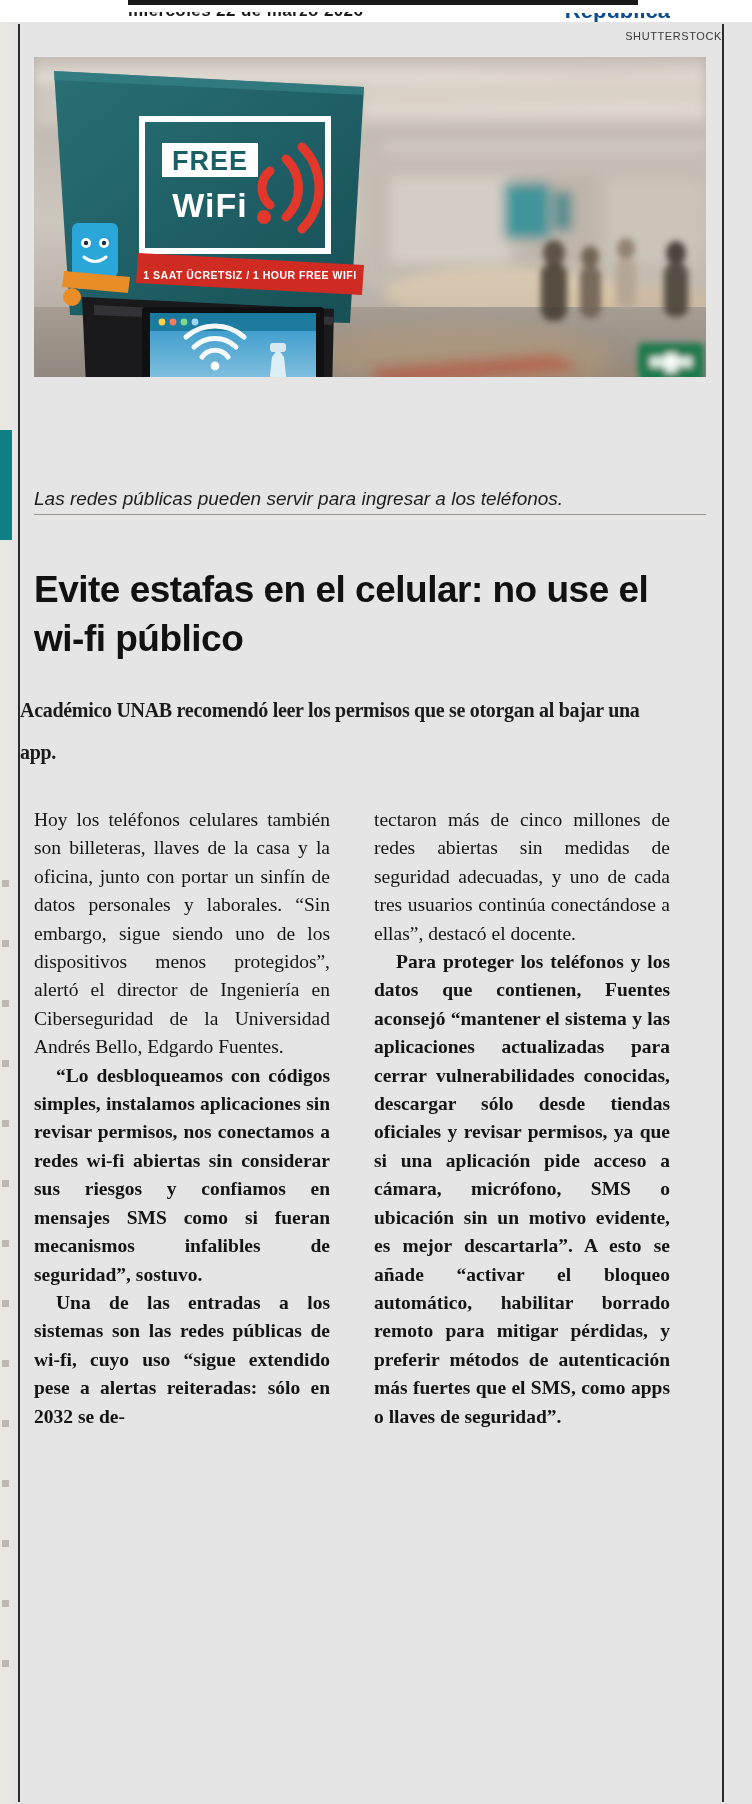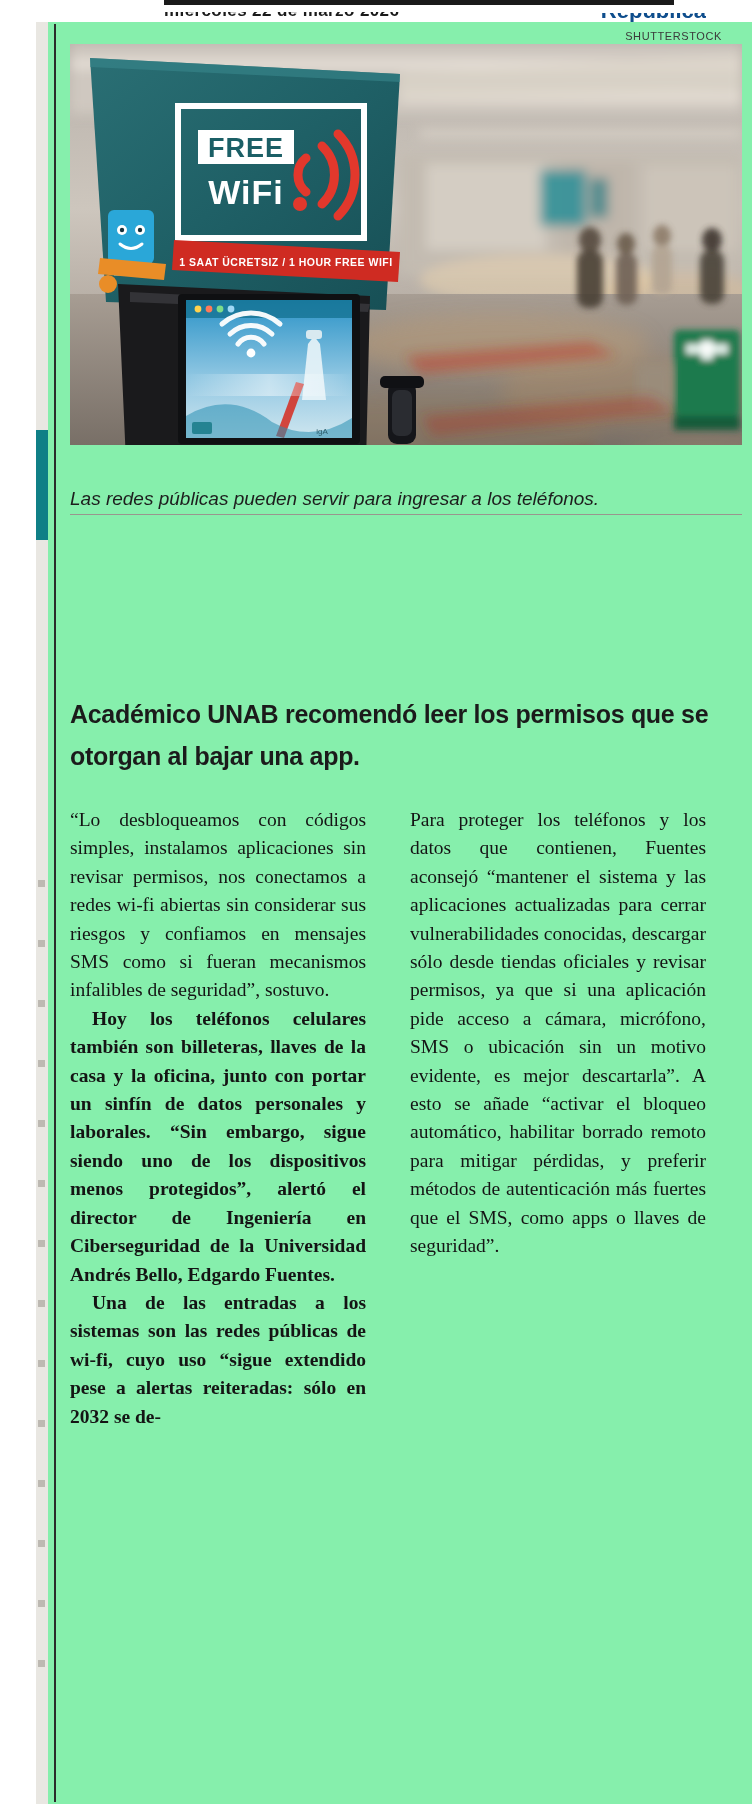--- a/index.html
+++ b/index.html
@@ -11,22 +11,21 @@
     width: 752px;
     height: 1804px;
     font-family: "Liberation Serif", serif;
     position: relative;
     overflow: hidden;
   }
 
   .page {
     position: absolute;
     inset: 0;
-    background: #86efac;
-    margin-left: 36px;
+    background: #e5e5e5;
   }
 
   
   .masthead {
     position: absolute;
     left: 0;
     top: 0;
     width: 752px;
     height: 22px;
     background: #ffffff;
@@ -131,23 +130,23 @@
     font-size: 11px;
     letter-spacing: 0.6px;
     color: #3a3a3a;
     text-align: right;
   }
 
   
   .photo {
     position: absolute;
     left: 34px;
-    top: 44px;
+    top: 57px;
     width: 672px;
-    height: 401px;
+    height: 320px;
     overflow: hidden;
     background: #cfc9c2;
   }
   .photo svg { display: block; }
 
   .photo-caption {
     position: absolute;
     left: 34px;
     top: 488px;
     width: 676px;
@@ -174,25 +173,25 @@
     width: 660px;
     font-family: "Liberation Sans", sans-serif;
     font-weight: bold;
     font-size: 37px;
     line-height: 49px;
     letter-spacing: -0.5px;
     color: #111111;
   }
   .subhead {
     position: absolute;
-    left: 34px;
+    left: 20px;
     top: 672px;
     width: 660px;
-    font-family: Liberation Sans, sans-serif;
-    font-size: 25px;
+    font-family: Liberation Serif, serif;
+    font-size: 20px;
     line-height: 42px;
     letter-spacing: -0.3px;
     color: #1b1b1b;
   }
 
   
   .body-cols {
     position: absolute;
     left: 34px;
     top: 806px;
@@ -438,29 +437,31 @@
         <rect x="150" y="464" width="110" height="9" rx="4" fill="#2a2c30"></rect>
       </g>
 
       <ellipse cx="200" cy="432" rx="120" ry="12" fill="#3c352e" opacity="0.45" filter="url(#blur6)"></ellipse>
     </svg>
   </div>
 
   <div class="photo-caption">Las redes públicas pueden servir para ingresar a los teléfonos.</div>
   <div class="caption-rule"></div>
 
+  <h1 class="headline">Evite estafas en el celular: no use el wi-fi público</h1>
   <h2 class="subhead">Académico UNAB recomendó leer los permisos que se otorgan al bajar una app.</h2>
 
   <div class="body-cols">
     <div class="col-gutter"></div>
 
     <div class="col left">
+      <p>Hoy los teléfonos celulares también son billeteras, llaves de la casa y la oficina, junto con portar un sinfín de datos personales y laborales. “Sin embargo, sigue siendo uno de los dispositivos menos protegidos”, alertó el director de Ingeniería en Ciberseguridad de la Universidad Andrés Bello, Edgardo Fuentes.</p>
       <p>“Lo desbloqueamos con códigos simples, instalamos aplicaciones sin revisar permisos, nos conectamos a redes wi-fi abiertas sin considerar sus riesgos y confiamos en mensajes SMS como si fueran mecanismos infalibles de seguridad”, sostuvo.</p>
-      <p>Hoy los teléfonos celulares también son billeteras, llaves de la casa y la oficina, junto con portar un sinfín de datos personales y laborales. “Sin embargo, sigue siendo uno de los dispositivos menos protegidos”, alertó el director de Ingeniería en Ciberseguridad de la Universidad Andrés Bello, Edgardo Fuentes.</p>
       <p>Una de las entradas a los sistemas son las redes públicas de wi-fi, cuyo uso “sigue extendido pese a alertas reiteradas: sólo en 2032 se de-</p>
     </div>
 
     <div class="col right">
+      <p>tectaron más de cinco millones de redes abiertas sin medidas de seguridad adecuadas, y uno de cada tres usuarios continúa conectándose a ellas”, destacó el docente.</p>
       <p>Para proteger los teléfonos y los datos que contienen, Fuentes aconsejó “mantener el sistema y las aplicaciones actualizadas para cerrar vulnerabilidades conocidas, descargar sólo desde tiendas oficiales y revisar permisos, ya que si una aplicación pide acceso a cámara, micrófono, SMS o ubicación sin un motivo evidente, es mejor descartarla”. A esto se añade “activar el bloqueo automático, habilitar borrado remoto para mitigar pérdidas, y preferir métodos de autenticación más fuertes que el SMS, como apps o llaves de seguridad”.</p>
     </div>
   </div>
 
 </div>
 
 </body></html>

